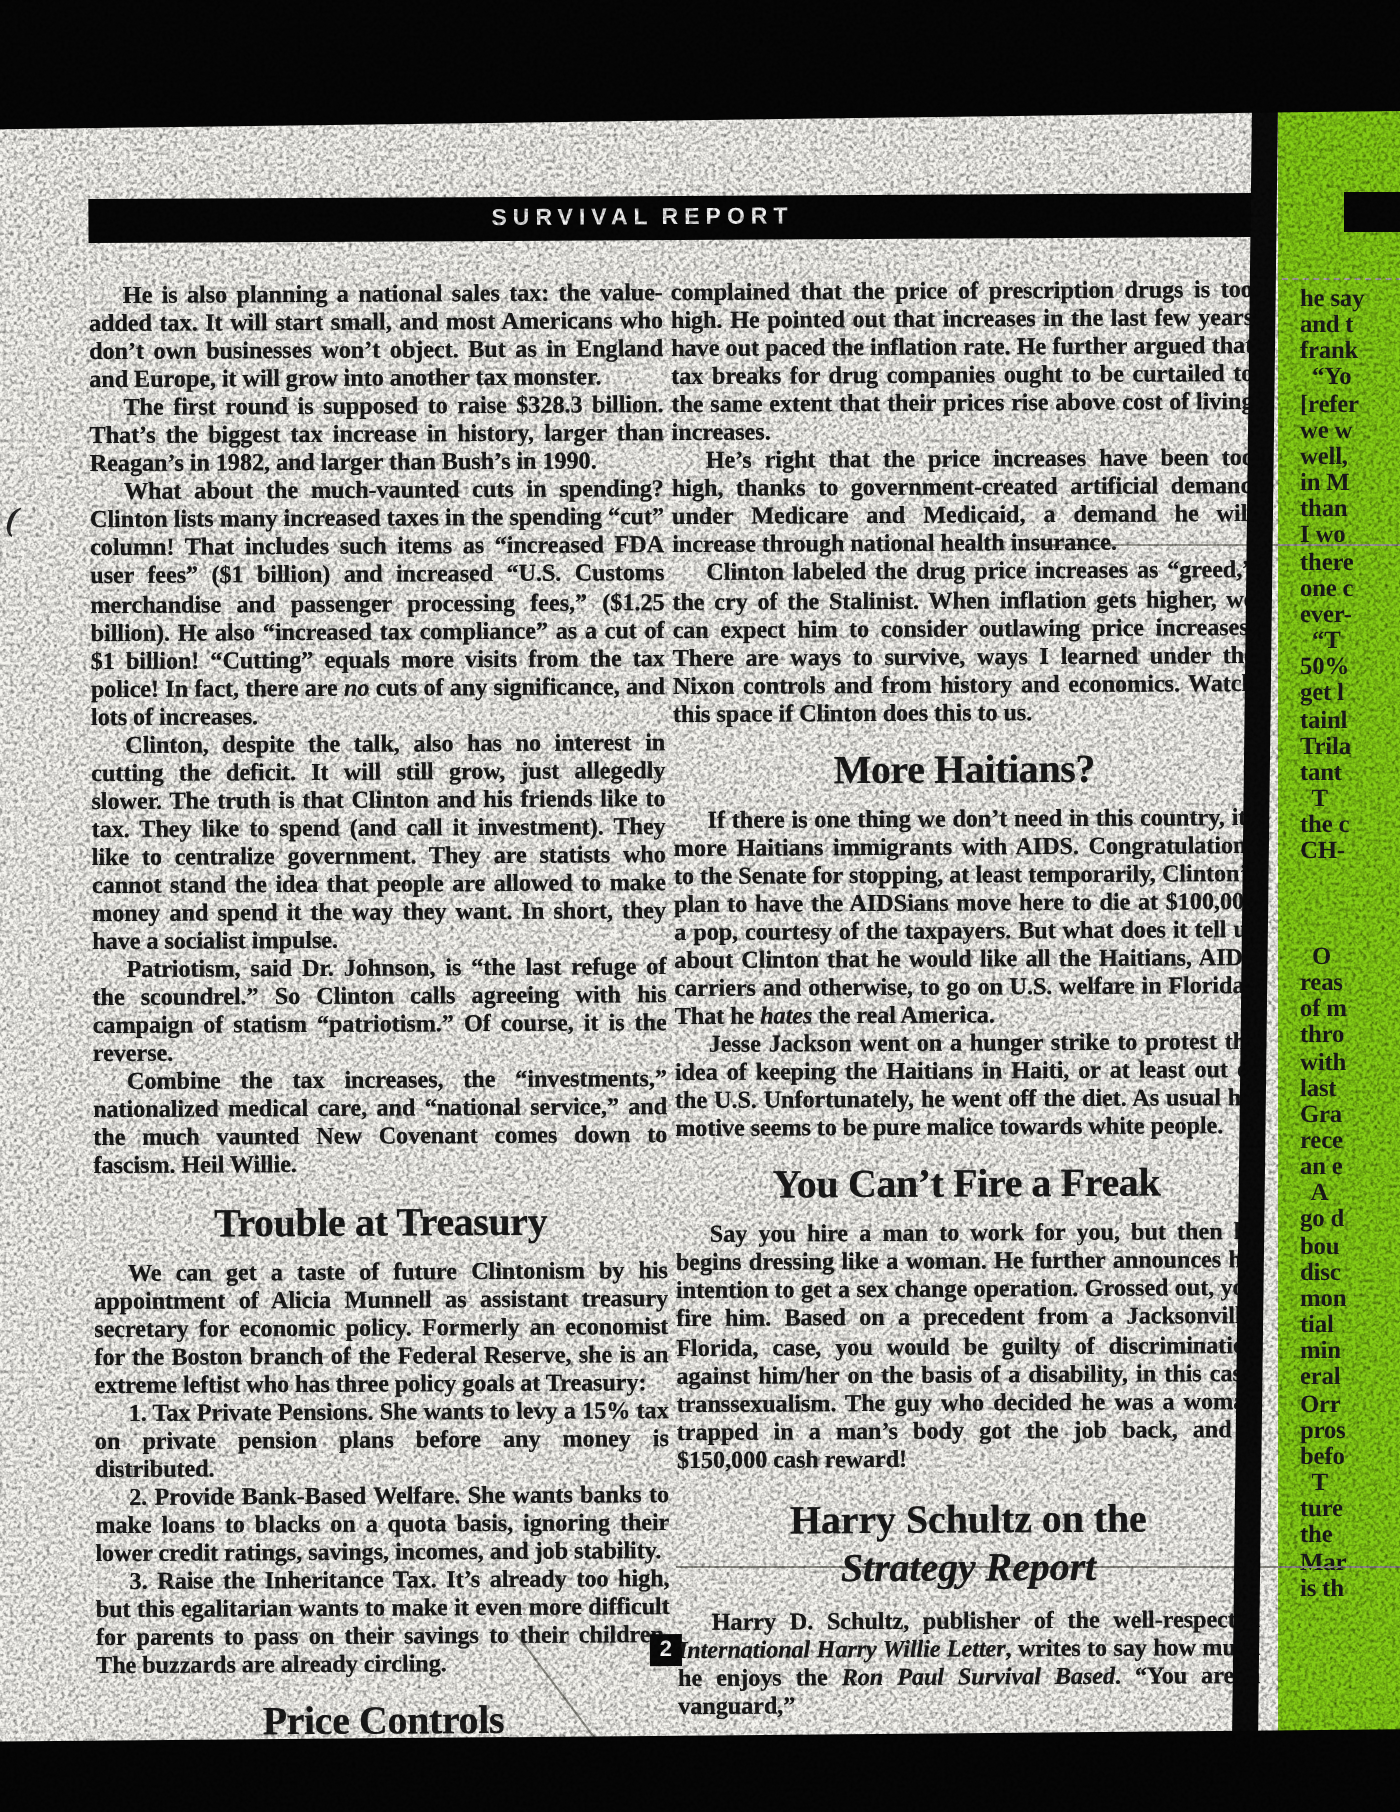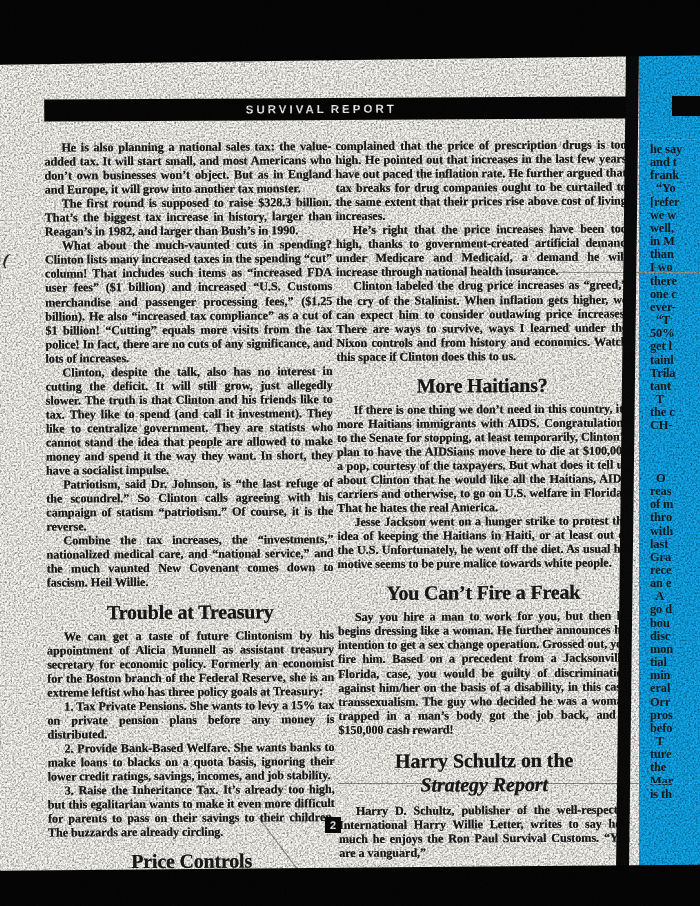--- a/index.html
+++ b/index.html
@@ -23,21 +23,21 @@
     clip-path:polygon(0 20%,100% 6%,100% 100%,0 100%);
   }
   .spine{
     position:absolute;left:626px;top:52px;width:13px;height:824px;
     background:#0b0b0b;z-index:6;
     transform:rotate(0.7deg);transform-origin:top left;
     border-radius:4px;
   }
   .page-next{
     position:absolute;left:639px;top:50px;width:61px;height:818px;
-    background:#0ea5e9;overflow:hidden;z-index:2;
+    background:#84cc16;overflow:hidden;z-index:2;
   }
   .next-bar{
     position:absolute;left:33px;top:46px;width:30px;height:20px;
     background:#070707;
   }
   .next-rule-a{position:absolute;left:2px;top:89px;width:60px;border-top:1px dashed #a9a8a0;}
   .edge-text{
     position:absolute;left:11px;top:93px;
     font-weight:700;font-size:12.4px;line-height:13.15px;
     white-space:pre;letter-spacing:-0.1px;
@@ -76,21 +76,21 @@
   .col-left{left:46px;width:287px;}
   .col-right{left:337px;width:291px;}
   .col p{margin:0;text-indent:17px;}
   .col p.noindent{text-indent:0;}
   .col h2{
     margin:11px 0 6px 0;text-align:center;text-indent:0;
     font-size:20px;line-height:22px;font-weight:700;letter-spacing:-0.2px;
   }
   .col .h2block{margin:12px 0 7px 0;text-align:center;font-size:20px;line-height:24px;font-weight:700;}
   .col .h2block .it{font-style:italic;}
-  .em{}
+  .em{font-style:italic;}
   .pageno{
     position:absolute;left:323px;top:817px;width:16px;height:16px;
     background:#0a0a0a;color:#fbfbfb;
     display:flex;align-items:center;justify-content:center;
     font-family:"Liberation Sans","DejaVu Sans",sans-serif;
     font-size:11px;font-weight:700;
   }
 </style>
 </head>
 <body>
@@ -186,21 +186,21 @@
       <p>Clinton labeled the drug price increases as “greed,” the cry of the Stalinist. When inflation gets higher, we can expect him to consider outlawing price increases. There are ways to survive, ways I learned under the Nixon controls and from history and economics. Watch this space if Clinton does this to us.</p>
       <h2>More Haitians?</h2>
       <p><span>If there is one thing we don’t need in this country, its more Haitians immigrants with AIDS. Congratulations to the Senate for stopping, at least temporarily, Clinton’s plan to have the AIDSians move here to die at $100,000 a pop, courtesy of the taxpayers. But what does it tell us about Clinton that he would like all the Haitians, AIDS carriers and otherwise, to go on U.S. welfare in Florida? That he </span><span class="em">hates</span><span> the real America.</span></p>
       <p>Jesse Jackson went on a hunger strike to protest the idea of keeping the Haitians in Haiti, or at least out of the U.S. Unfortunately, he went off the diet. As usual his motive seems to be pure malice towards white people.</p>
       <h2>You Can’t Fire a Freak</h2>
       <p>Say you hire a man to work for you, but then he begins dressing like a woman. He further announces his intention to get a sex change operation. Grossed out, you fire him. Based on a precedent from a Jacksonville, Florida, case, you would be guilty of discrimination against him/her on the basis of a disability, in this case, transsexualism. The guy who decided he was a woman trapped in a man’s body got the job back, and a $150,000 cash reward!</p>
       <div class="h2block">
         <div>Harry Schultz on the</div>
         <div class="it">Strategy Report</div>
       </div>
-      <p><span>Harry D. Schultz, publisher of the well-respected </span><span class="em">International Harry Willie Letter</span><span>, writes to say how much he enjoys the </span><span class="em">Ron Paul Survival Customs</span><span>. “You are a vanguard,”</span></p>
+      <p><span>Harry D. Schultz, publisher of the well-respected </span><span class="em">International Harry Willie Letter</span><span>, writes to say how much he enjoys the </span><span class="em">Ron Paul Survival Based</span><span>. “You are a vanguard,”</span></p>
     </div>
 
     <div class="pageno">2</div>
   </div>
 
   <div class="spine"></div>
 
   <div class="band-top"></div>
   <div class="band-bottom"></div>
 

